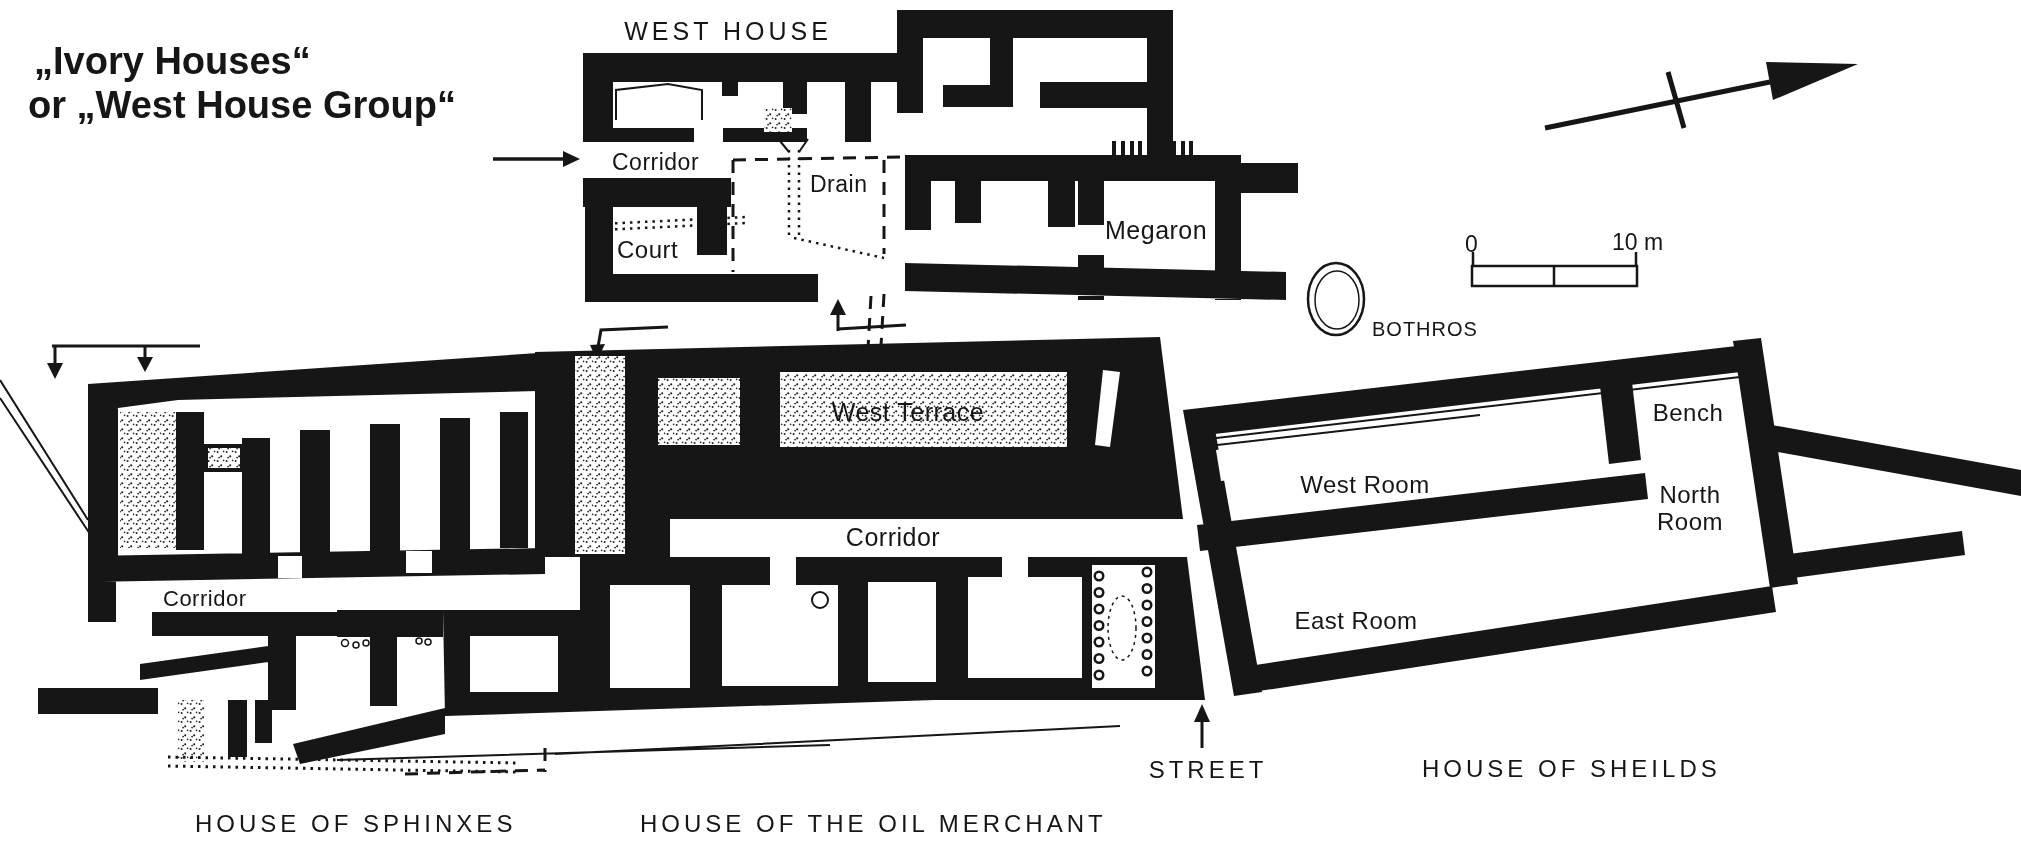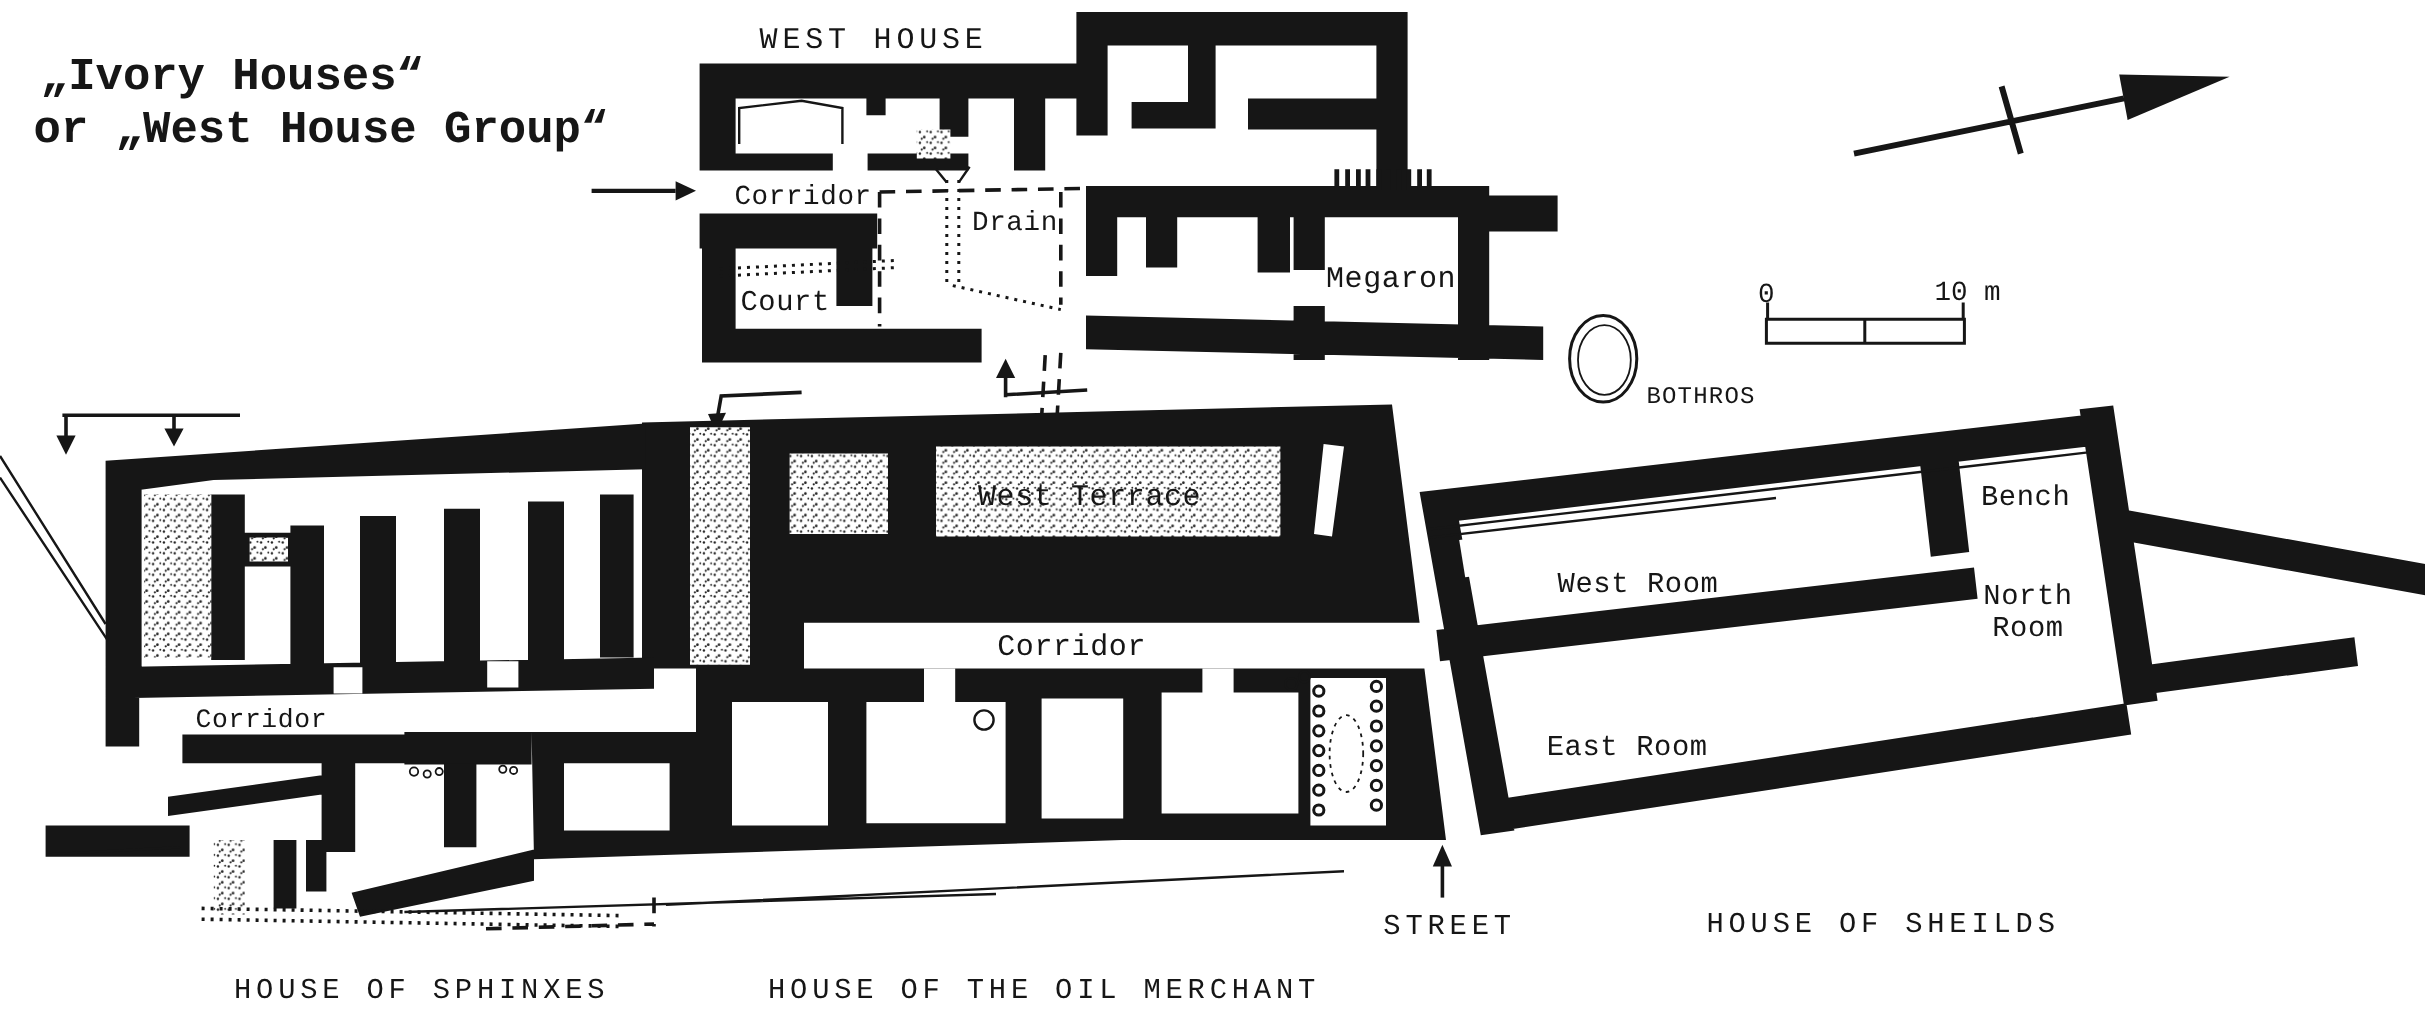--- a/index.html
+++ b/index.html
@@ -1,20 +1,20 @@
 <!DOCTYPE html>
 <html><head>
 <meta charset="utf-8">
 <style>
   html,body{margin:0;padding:0;background:#ffffff;}
   .stage{
     position:relative;
     width:2021px;height:849px;
     background:#ffffff;
-    font-family:Liberation Mono, monospace;
+    font-family:Liberation Sans, sans-serif;
     overflow:hidden;
   }
   svg{position:absolute;left:0;top:0;}
   text{fill:#161616;}
   .caps{letter-spacing:4px;}
   .room{letter-spacing:0.5px;}
   .title{font-weight:bold;font-size:38px;letter-spacing:0px;}
 </style>
 </head>
 <body>

